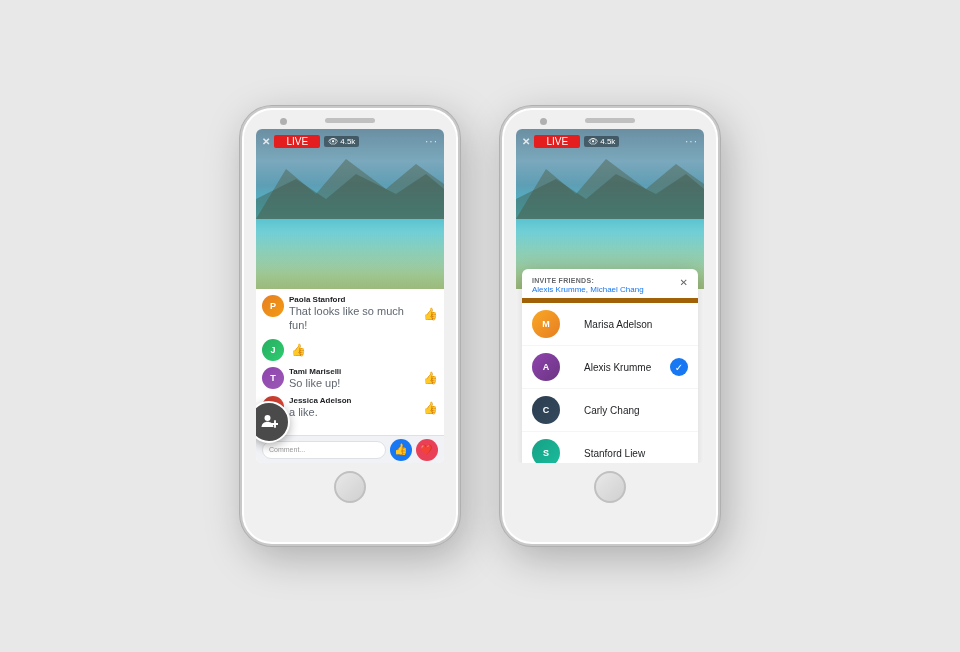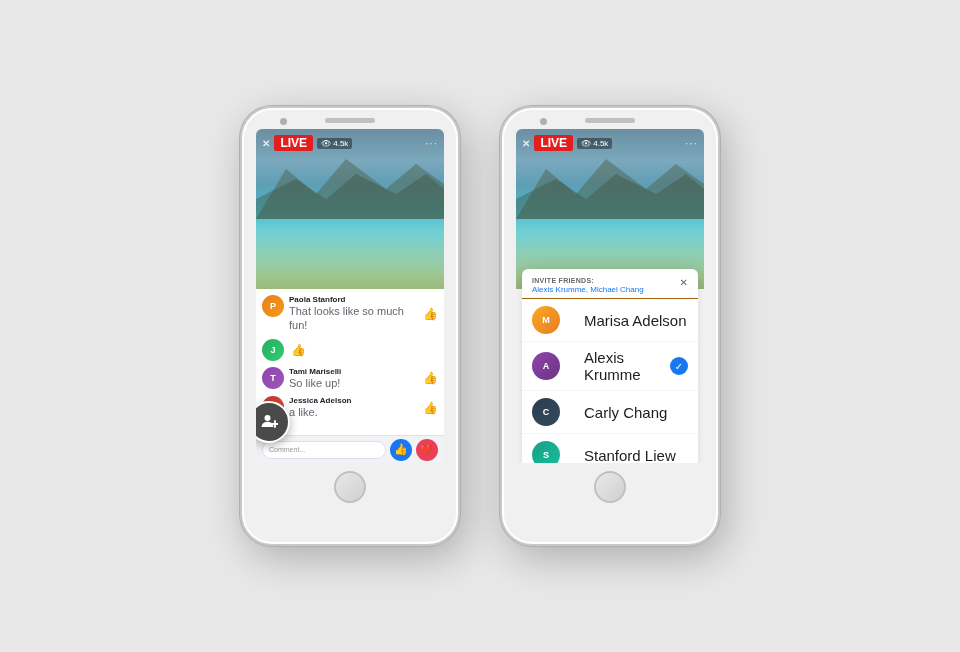--- a/index.html
+++ b/index.html
@@ -104,23 +104,23 @@
       gap: 4px;
     }
     .close-x {
       color: rgba(255,255,255,0.8);
       font-size: 10px;
       font-weight: bold;
     }
     .live-badge {
       background: #e41e1e;
       color: #fff;
-      font-size: 12px;
-      font-weight: bold;
-      padding: 1px 6px;
+      font-size: 10px;
+      font-weight: normal;
+      padding: 1px 12px;
       border-radius: 2px;
     }
     .view-count {
       background: rgba(0,0,0,0.4);
       color: #fff;
       font-size: 8px;
       padding: 1px 4px;
       border-radius: 2px;
       display: flex;
       align-items: center;
@@ -261,21 +261,21 @@
       left: 6px;
       right: 6px;
       background: #fff;
       border-radius: 6px;
       box-shadow: 0 4px 20px rgba(0,0,0,0.2);
       z-index: 20;
       overflow: hidden;
     }
     .invite-header {
       padding: 8px 10px 4px 10px;
-      border-bottom: 1px solid #a16207;
+      border-bottom: 5px solid #a16207;
       display: flex;
       align-items: flex-start;
       justify-content: space-between;
     }
     .invite-label {
       font-size: 7px;
       color: #65676b;
       text-transform: uppercase;
       font-weight: 600;
       letter-spacing: 0.3px;
@@ -303,21 +303,21 @@
       border-bottom: 1px solid #f5f5f5;
     }
     .invite-avatar {
       width: 28px;
       height: 28px;
       border-radius: 50%;
       flex-shrink: 0;
       overflow: hidden;
     }
     .invite-name {
-      font-size: 15px;
+      font-size: 10px;
       color: #1c1e21;
       font-weight: 500;
       flex: 1;
       padding-left: 16px;
     }
     .invite-check {
       width: 18px;
       height: 18px;
       border-radius: 50%;
       background: #1877f2;

